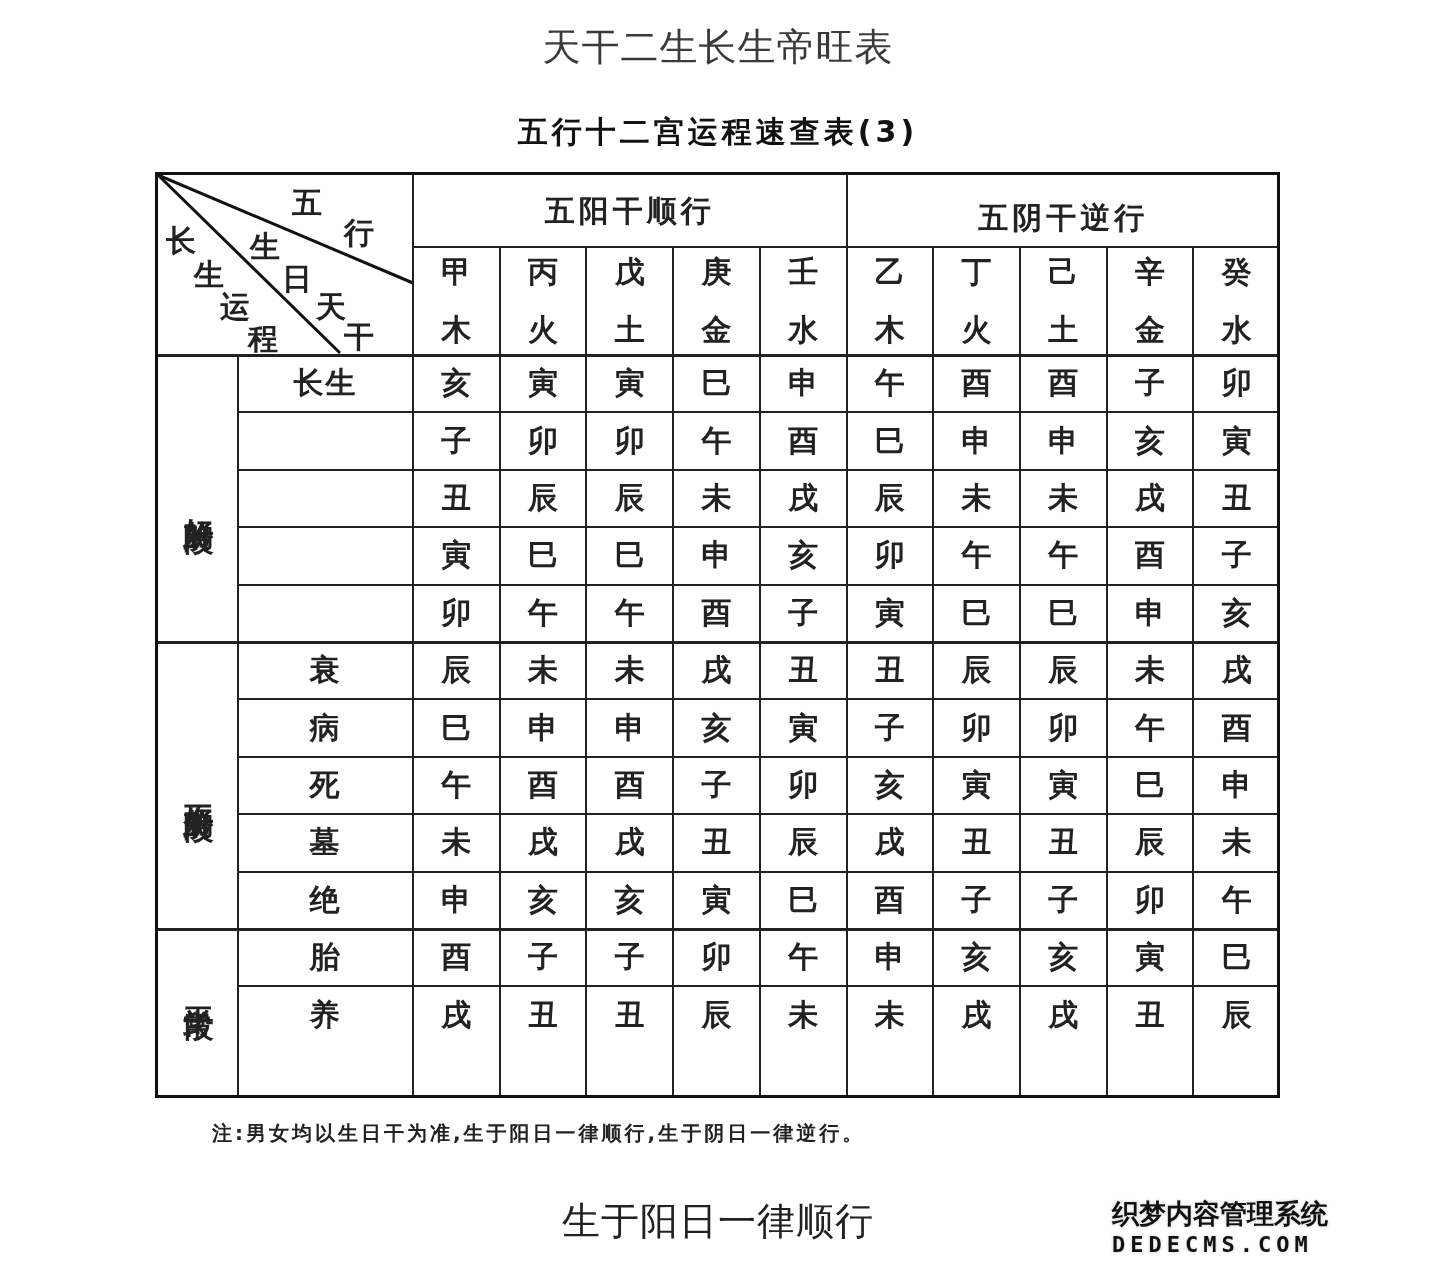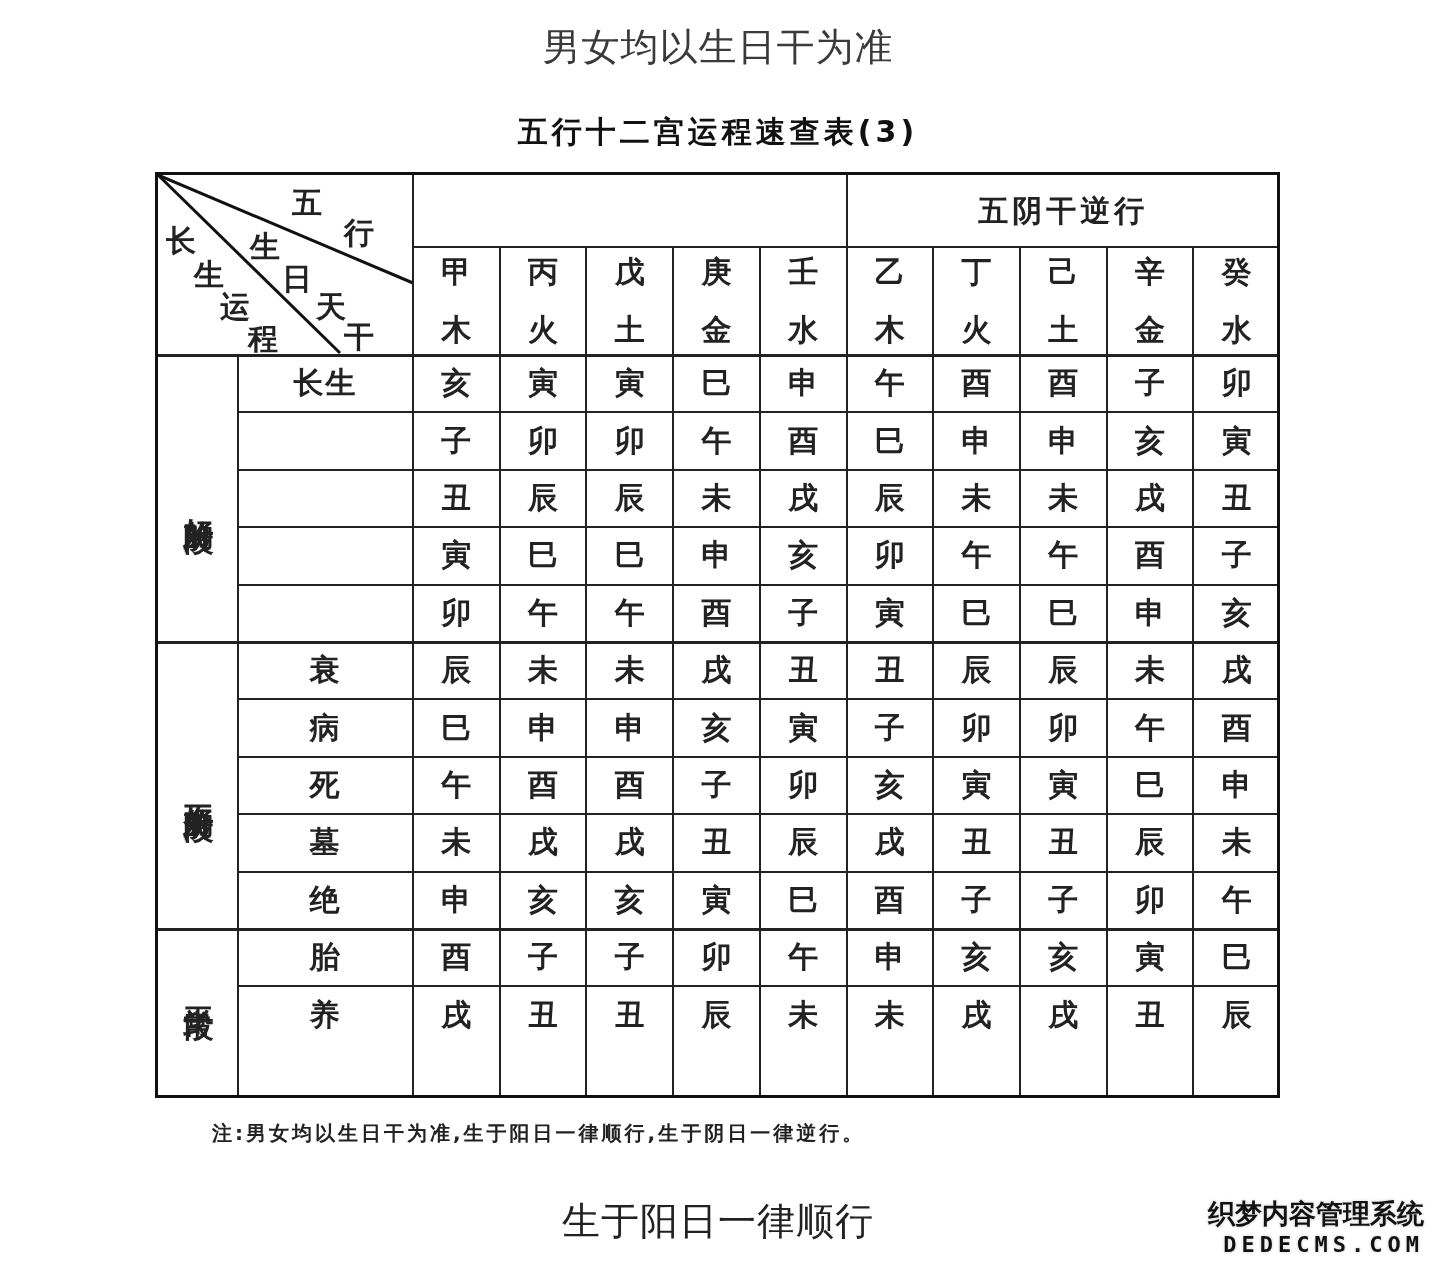--- a/index.html
+++ b/index.html
@@ -18,68 +18,69 @@
   .hthick { height:3px; }
   .group-label { writing-mode:vertical-rl; text-orientation:upright; letter-spacing:2px;
                  font-size:30px; font-weight:bold; }
   .stem { flex-direction:column; line-height:58px; }
   .diag { position:absolute; left:0; top:0; }
   .dtext { position:absolute; font-size:30px; font-weight:bold; color:#222; }
   .note { position:absolute; left:212px; top:1120px; font-size:20px; font-weight:bold;
           color:#222; letter-spacing:3px; }
   .caption { position:absolute; left:0; width:1436px; top:1196px; text-align:center;
              font-size:38px; color:#222; letter-spacing:1px; }
-  .watermark { position:absolute; left:1184px; top:1196px; width:240px; text-align:right;
+  .watermark { position:absolute; left:1112px; top:1196px; width:240px; text-align:left;
                font-weight:bold; color:#111; text-shadow:0 0 2px #fff, 0 0 3px #bbb; }
   .watermark .wm1 { font-size:27px; letter-spacing:0px; display:block; }
   .watermark .wm2 { font-size:22px; letter-spacing:5px; display:block; font-family:"DejaVu Sans Mono", monospace; }
 </style>
 </head>
 <body>
 
-<div class="page-title">男女均以生日干为准</div>
+<div class="page-title">天干二生长生帝旺表</div>
 <div class="table-title">五行十二宫运程速查表(3)</div>
 
 <div class="tbl" id="tbl">
 
   <svg class="diag" width="256" height="180">
     <line x1="0" y1="0" x2="255" y2="108" stroke="#111" stroke-width="3"></line>
     <line x1="0" y1="0" x2="182" y2="178" stroke="#111" stroke-width="3"></line>
   </svg>
   <span class="dtext" style="left:134px;top:8px">五</span>
   <span class="dtext" style="left:186px;top:38px">行</span>
   <span class="dtext" style="left:92px;top:52px">生</span>
   <span class="dtext" style="left:124px;top:84px">日</span>
   <span class="dtext" style="left:158px;top:112px">天</span>
   <span class="dtext" style="left:186px;top:142px">干</span>
   <span class="dtext" style="left:8px;top:46px">长</span>
   <span class="dtext" style="left:36px;top:80px">生</span>
   <span class="dtext" style="left:62px;top:112px">运</span>
   <span class="dtext" style="left:90px;top:144px">程</span>
+<div class="cell" style="left: 255px; top: 0px; width: 433.5px; height: 72px; letter-spacing: 4px;">五阳干顺行</div>
     <div class="cell stem" style="left: 255px; top: 72px; width: 86.7px; height: 108px;">
       <span>甲</span>
       <span>木</span>
     </div>
     <div class="cell stem" style="left: 341.7px; top: 72px; width: 86.7px; height: 108px;">
       <span>丙</span>
       <span>火</span>
     </div>
     <div class="cell stem" style="left: 428.4px; top: 72px; width: 86.7px; height: 108px;">
       <span>戊</span>
       <span>土</span>
     </div>
     <div class="cell stem" style="left: 515.1px; top: 72px; width: 86.7px; height: 108px;">
       <span>庚</span>
       <span>金</span>
     </div>
     <div class="cell stem" style="left: 601.8px; top: 72px; width: 86.7px; height: 108px;">
       <span>壬</span>
       <span>水</span>
     </div>
-    <div class="cell" style="left: 688.5px; top: 0px; width: 433.5px; height: 72px; letter-spacing: 4px;">五阴干逆行</div>
+    <div class="cell" style="left: 688.5px; top: 7px; width: 433.5px; height: 72px; letter-spacing: 4px;">五阴干逆行</div>
     <div class="cell stem" style="left: 688.5px; top: 72px; width: 86.7px; height: 108px;">
       <span>乙</span>
       <span>木</span>
     </div>
     <div class="cell stem" style="left: 775.2px; top: 72px; width: 86.7px; height: 108px;">
       <span>丁</span>
       <span>火</span>
     </div>
     <div class="cell stem" style="left: 861.9px; top: 72px; width: 86.7px; height: 108px;">
       <span>己</span>

